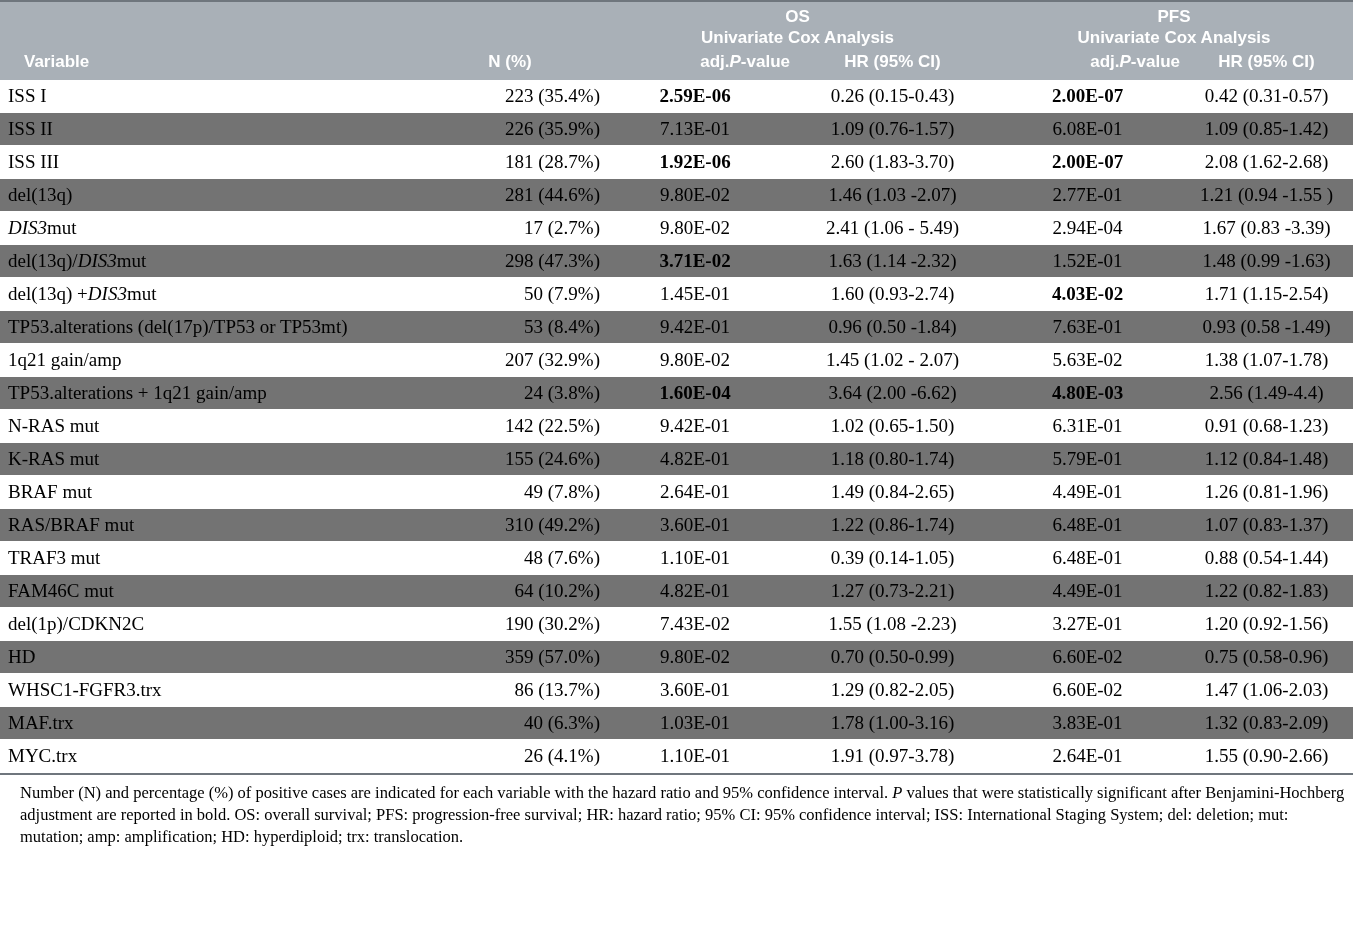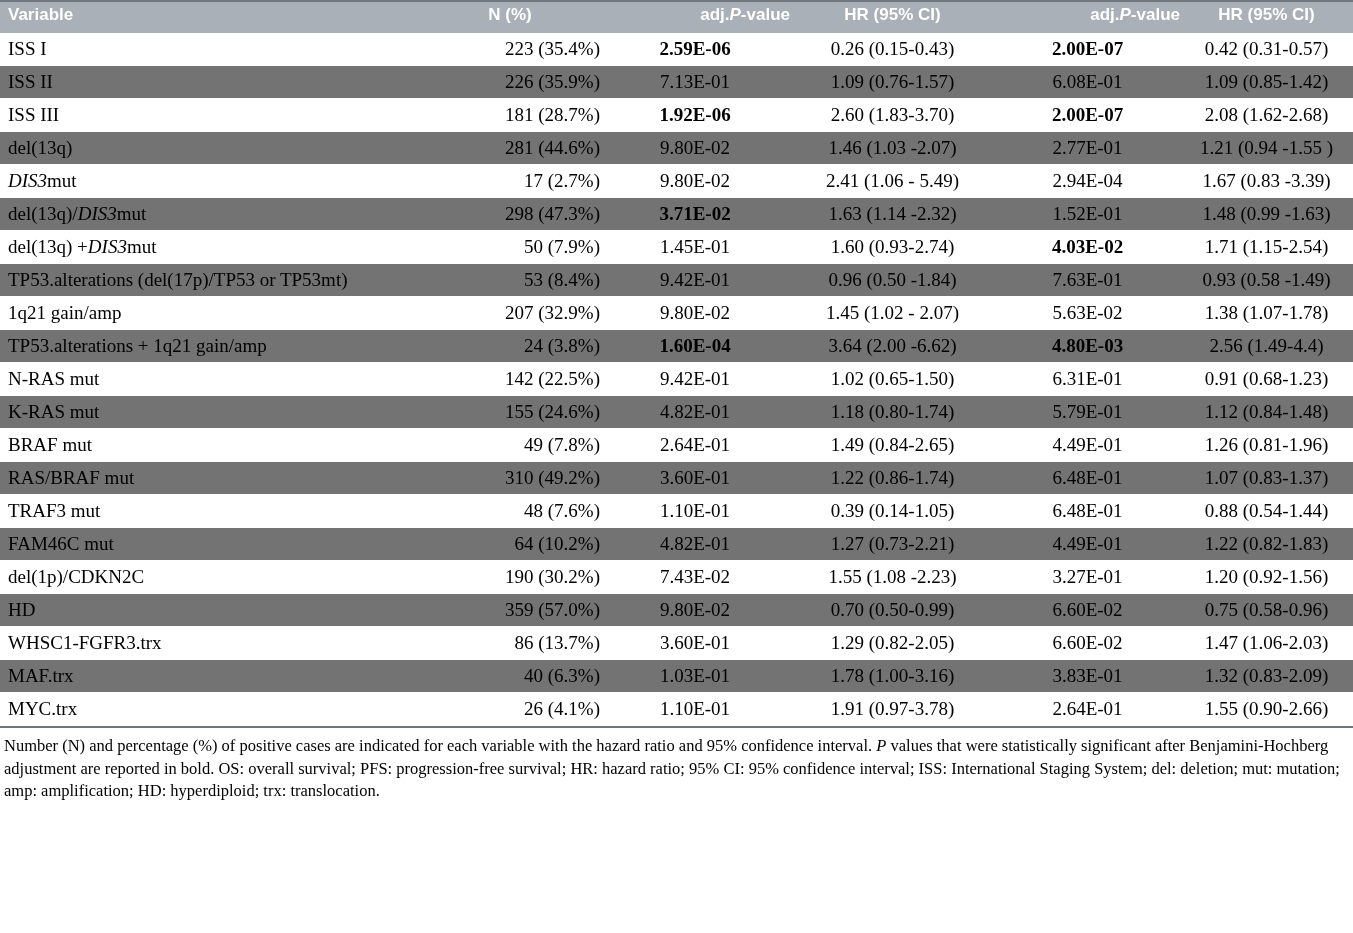--- a/index.html
+++ b/index.html
@@ -39,21 +39,21 @@
     text-align: center;
     font-size: 17px;
     padding-top: 4px;
   }
   thead tr.group-row th.grp .g-title { display: block; }
   thead tr.group-row th.grp .g-sub { display: block; }
   thead tr.head-row th {
     padding-bottom: 8px;
     padding-top: 2px;
   }
-  thead tr.head-row th.c-var { text-align: left; padding-left: 8px; }
+  thead tr.head-row th.c-var { text-align: left; padding-left: 24px; }
   thead tr.head-row th.c-n { text-align: center; }
   thead tr.head-row th.c-p { text-align: right; }
   thead tr.head-row th.c-hr { }
   .ital-p { font-style: italic; }
 
   
   tbody td {
     font-size: 19px;
     padding: 5px 0 5px 0;
     border-bottom: 1px solid #ffffff;
@@ -74,21 +74,21 @@
   }
   .bottom-line {
     height: 2px;
     background: #6f767d;
     width: 1353px;
   }
   
   .footnote {
     font-size: 16.5px;
     line-height: 1.35;
-    padding: 7px 6px 0 4px;
+    padding: 7px 6px 0 20px;
     font-family: "Liberation Serif", serif;
     color: #000;
   }
   
   col.w-var { width: 420px; }
   col.w-n   { width: 180px; }
   col.w-p1  { width: 190px; }
   col.w-hr1 { width: 205px; }
   col.w-p2  { width: 185px; }
   col.w-hr2 { width: 173px; }
@@ -101,20 +101,32 @@
   <table class="main">
     <colgroup>
       <col class="w-var">
         <col class="w-n">
         <col class="w-p1">
         <col class="w-hr1">
         <col class="w-p2">
         <col class="w-hr2">
     </colgroup>
     <thead>
+      <tr class="group-row">
+        <th></th>
+        <th></th>
+        <th class="grp" colspan="2">
+          <span class="g-title">OS</span>
+          <span class="g-sub">Univariate Cox Analysis</span>
+        </th>
+        <th class="grp" colspan="2">
+          <span class="g-title">PFS</span>
+          <span class="g-sub">Univariate Cox Analysis</span>
+        </th>
+      </tr>
       <tr class="head-row">
         <th class="c-var">Variable</th>
         <th class="c-n">N (%)</th>
         <th class="c-p"><span>adj.</span><span class="ital-p">P</span><span>-value</span></th>
         <th class="c-hr">HR (95% CI)</th>
         <th class="c-p"><span>adj.</span><span class="ital-p">P</span><span>-value</span></th>
         <th class="c-hr">HR (95% CI)</th>
       </tr>
     </thead>
     <tbody id="tbody">

